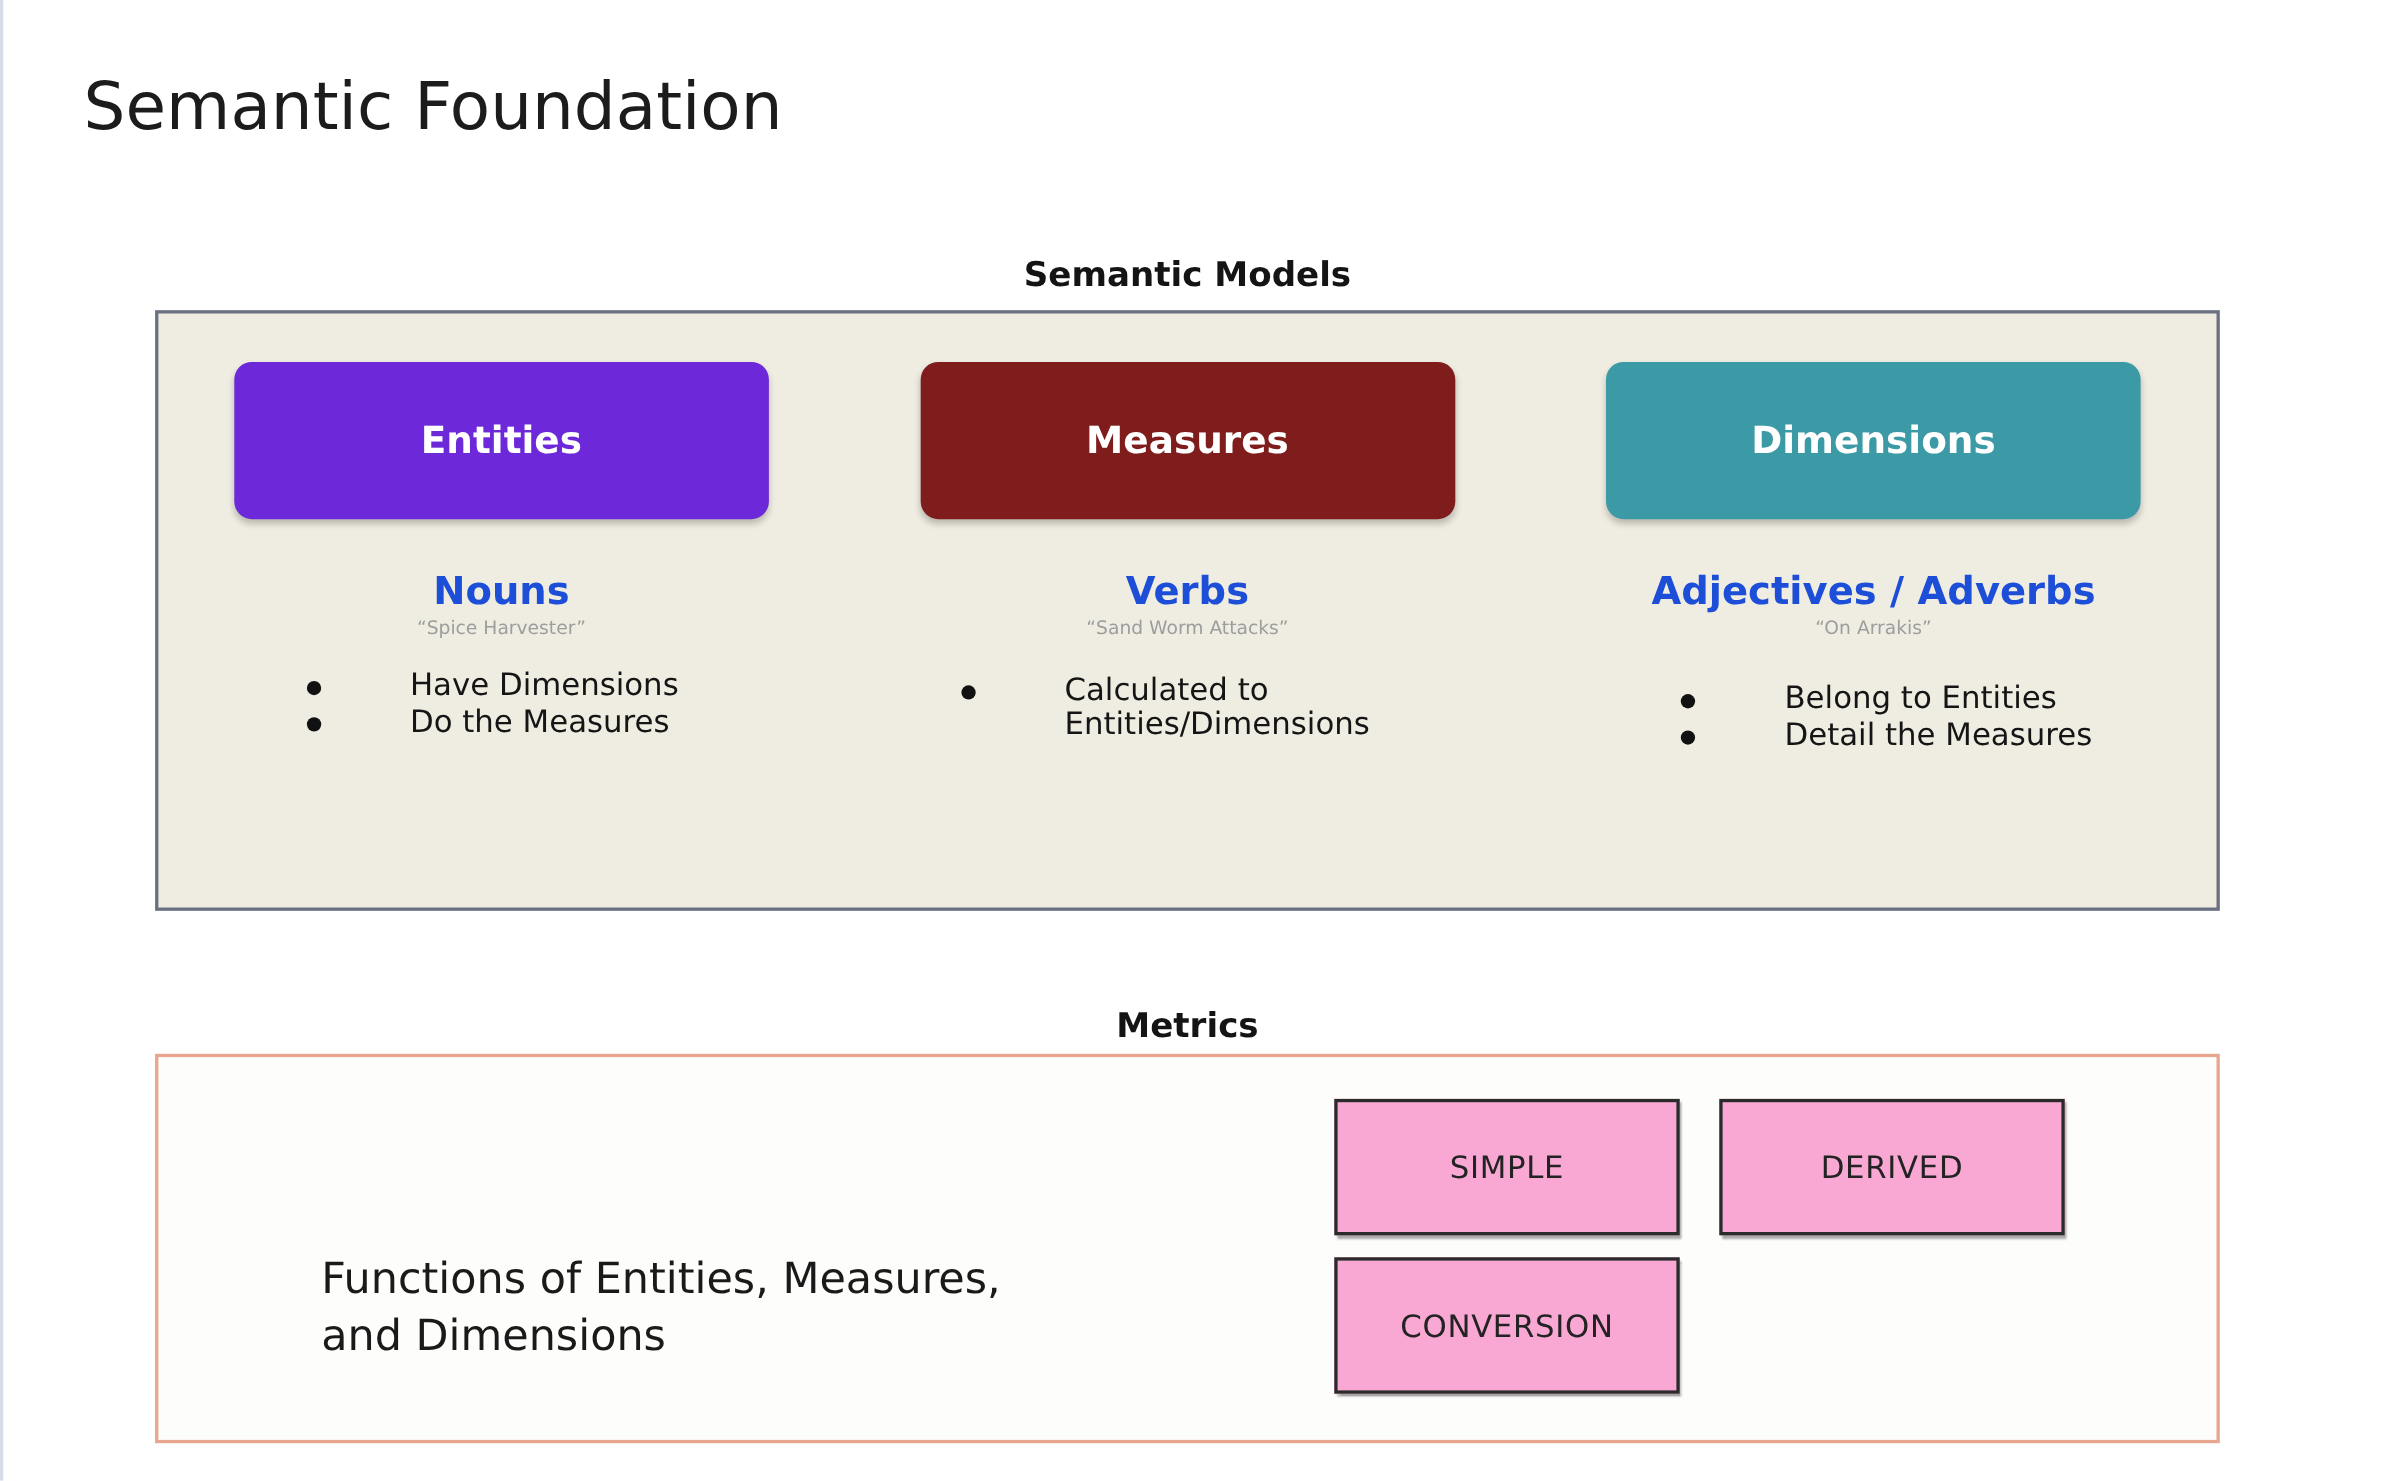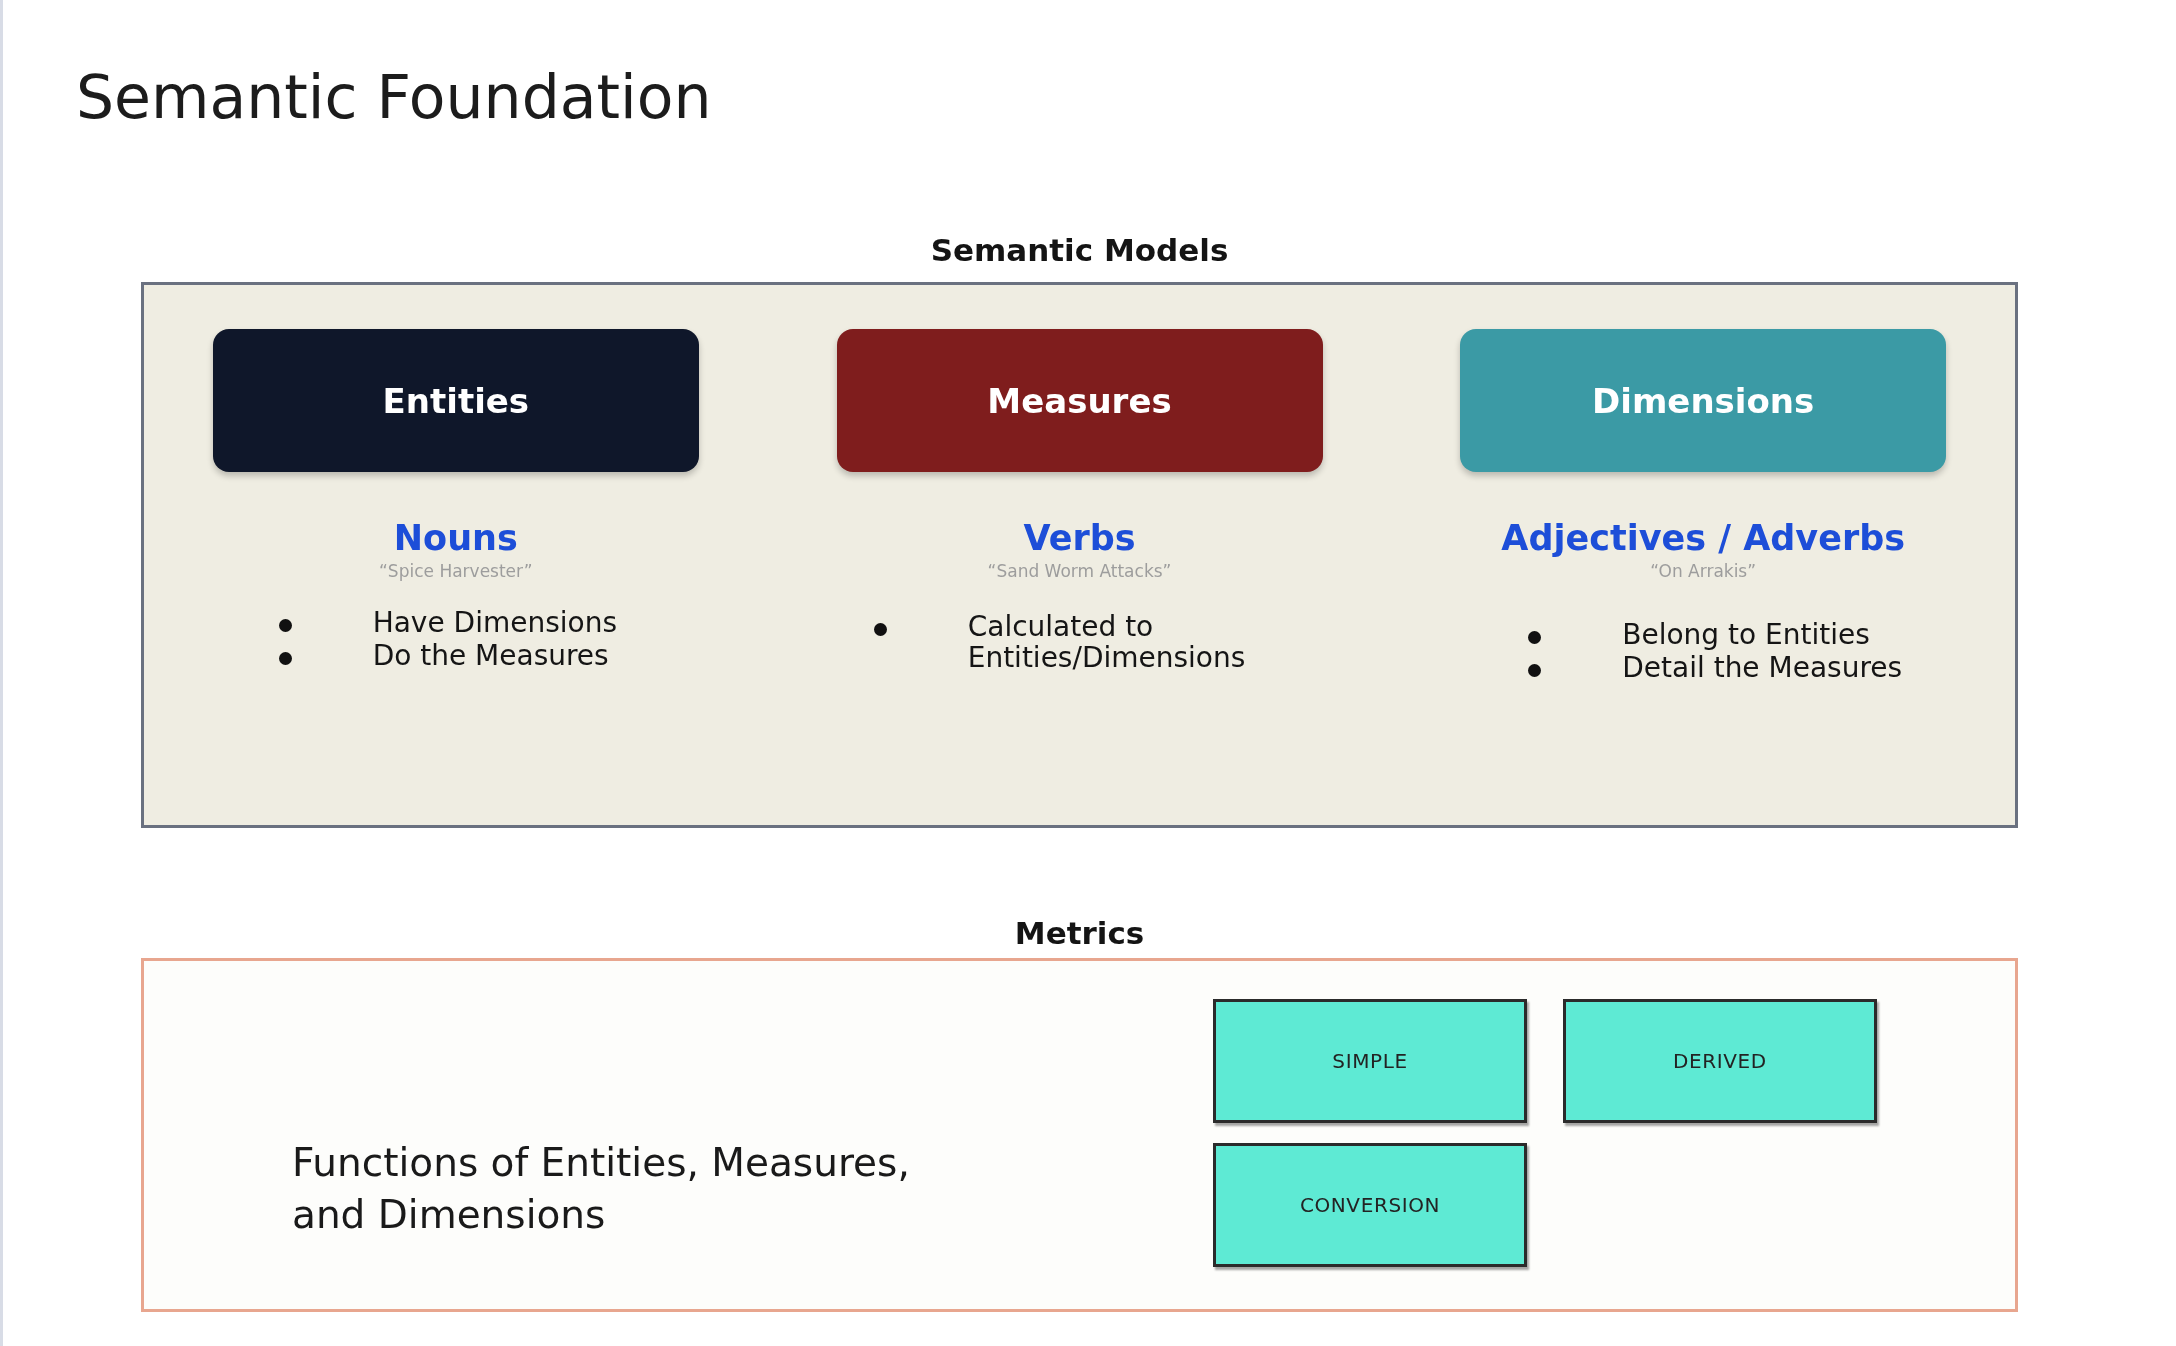--- a/index.html
+++ b/index.html
@@ -82,21 +82,21 @@
     border-radius: 16px;
     display: flex;
     align-items: center;
     justify-content: center;
     color: #ffffff;
     font-size: 34px;
     font-weight: 700;
     box-shadow: 0 4px 6px rgba(0,0,0,0.22);
     box-sizing: border-box;
   }
-  .pill.entities   { background: #0f172a; }
+  .pill.entities   { background: #6d28d9; }
   .pill.measures   { background: #7f1d1d; }
   .pill.dimensions { background: #3b9aa5; }
 
   .pos-label {
     margin-top: 48px;
     font-size: 35px;
     font-weight: 700;
     color: #1d4ed8;
     text-align: center;
     line-height: 1.05;
@@ -165,25 +165,25 @@
     left: 1069px;
     top: 38px;
     display: grid;
     grid-template-columns: 314px 314px;
     grid-template-rows: 124px 124px;
     column-gap: 36px;
     row-gap: 20px;
   }
   .metric-box {
     border: 3px solid #2b2b2b;
-    background: #5eead4;
+    background: #f9a8d4;
     display: flex;
     align-items: center;
     justify-content: center;
-    font-size: 20px;
+    font-size: 28px;
     letter-spacing: 0.6px;
     color: #232323;
     box-sizing: border-box;
     box-shadow: 2px 3px 2px rgba(0,0,0,0.35);
   }
 </style>
 </head>
 <body>
 
 <div class="slide-edge"></div>

